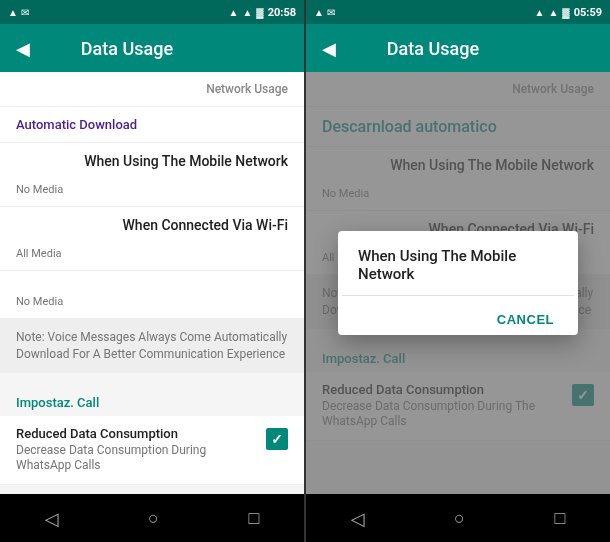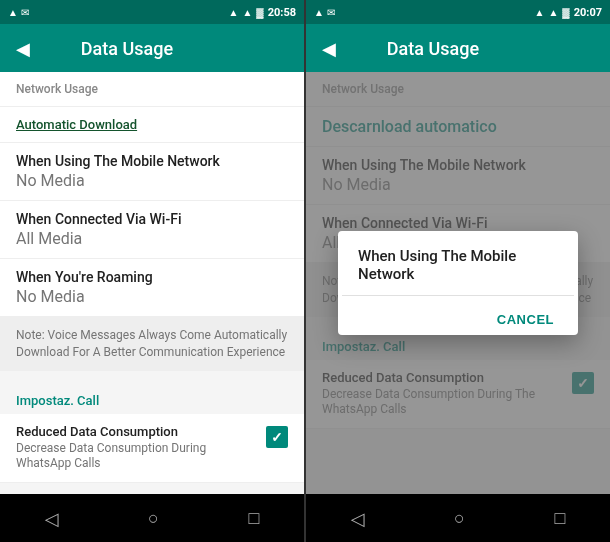--- a/index.html
+++ b/index.html
@@ -84,25 +84,26 @@
 
     .list-item {
       padding: 10px 16px;
       background: white;
       border-bottom: 1px solid #eee;
     }
     .list-item-title {
       font-size: 14px;
       color: #212121;
       font-weight: 500;
+      text-align: right;
     }
     .list-item-subtitle {
-      font-size: 16px;
+      font-size: 11px;
       color: #757575;
-      margin-top: 2px;
+      margin-top: 14px;
     }
 
     .section-divider {
       height: 8px;
       background: #f5f5f5;
     }
 
     .note-item {
       padding: 10px 16px;
       background: #eeeeee;
@@ -276,35 +277,34 @@
     <span class="app-bar-back">◀</span>
     <span class="app-bar-title">Data Usage</span>
   </div>
 
   <div class="content">
     <div class="list-item">
       <div class="list-item-title" style="font-size:12px; color:#888;">Network Usage</div>
     </div>
 
     <div class="list-item">
-      <div class="section-header" style="padding:0; font-size:13px; color:#14532d;text-decoration:underline;">Automatic Download</div>
+      <div class="section-header" style="padding:0; font-size:13px; color:#4c1d95;">Automatic Download</div>
     </div>
 
     <div class="list-item">
       <div class="list-item-title">When Using The Mobile Network</div>
       <div class="list-item-subtitle">No Media</div>
     </div>
 
     <div class="list-item">
       <div class="list-item-title">When Connected Via Wi-Fi</div>
       <div class="list-item-subtitle">All Media</div>
     </div>
 
     <div class="list-item">
-      <div class="list-item-title">When You're Roaming</div>
       <div class="list-item-subtitle">No Media</div>
     </div>
 
     <div class="note-item">
       <div class="note-text">Note: Voice Messages Always Come Automatically Download For A Better Communication Experience</div>
     </div>
 
     <div class="section-divider"></div>
 
     <div class="settings-section-header">Impostaz. Call</div>
@@ -330,21 +330,21 @@
 <div class="screen">
 
   <div class="status-bar">
     <div class="status-bar-left">
       <span class="status-icon">▲</span>
       <span class="status-icon">✉</span>
     </div>
     <span class="status-icon">▲</span>
     <span class="status-icon">▲</span>
     <span class="status-icon">▓</span>
-    <span class="status-time">20:07</span>
+    <span class="status-time">05:59</span>
   </div>
 
   <div class="app-bar">
     <span class="app-bar-back">◀</span>
     <span class="app-bar-title">Data Usage</span>
   </div>
 
   <div style="flex:1; position:relative; overflow:hidden;">
 
     <div class="content content-behind">

